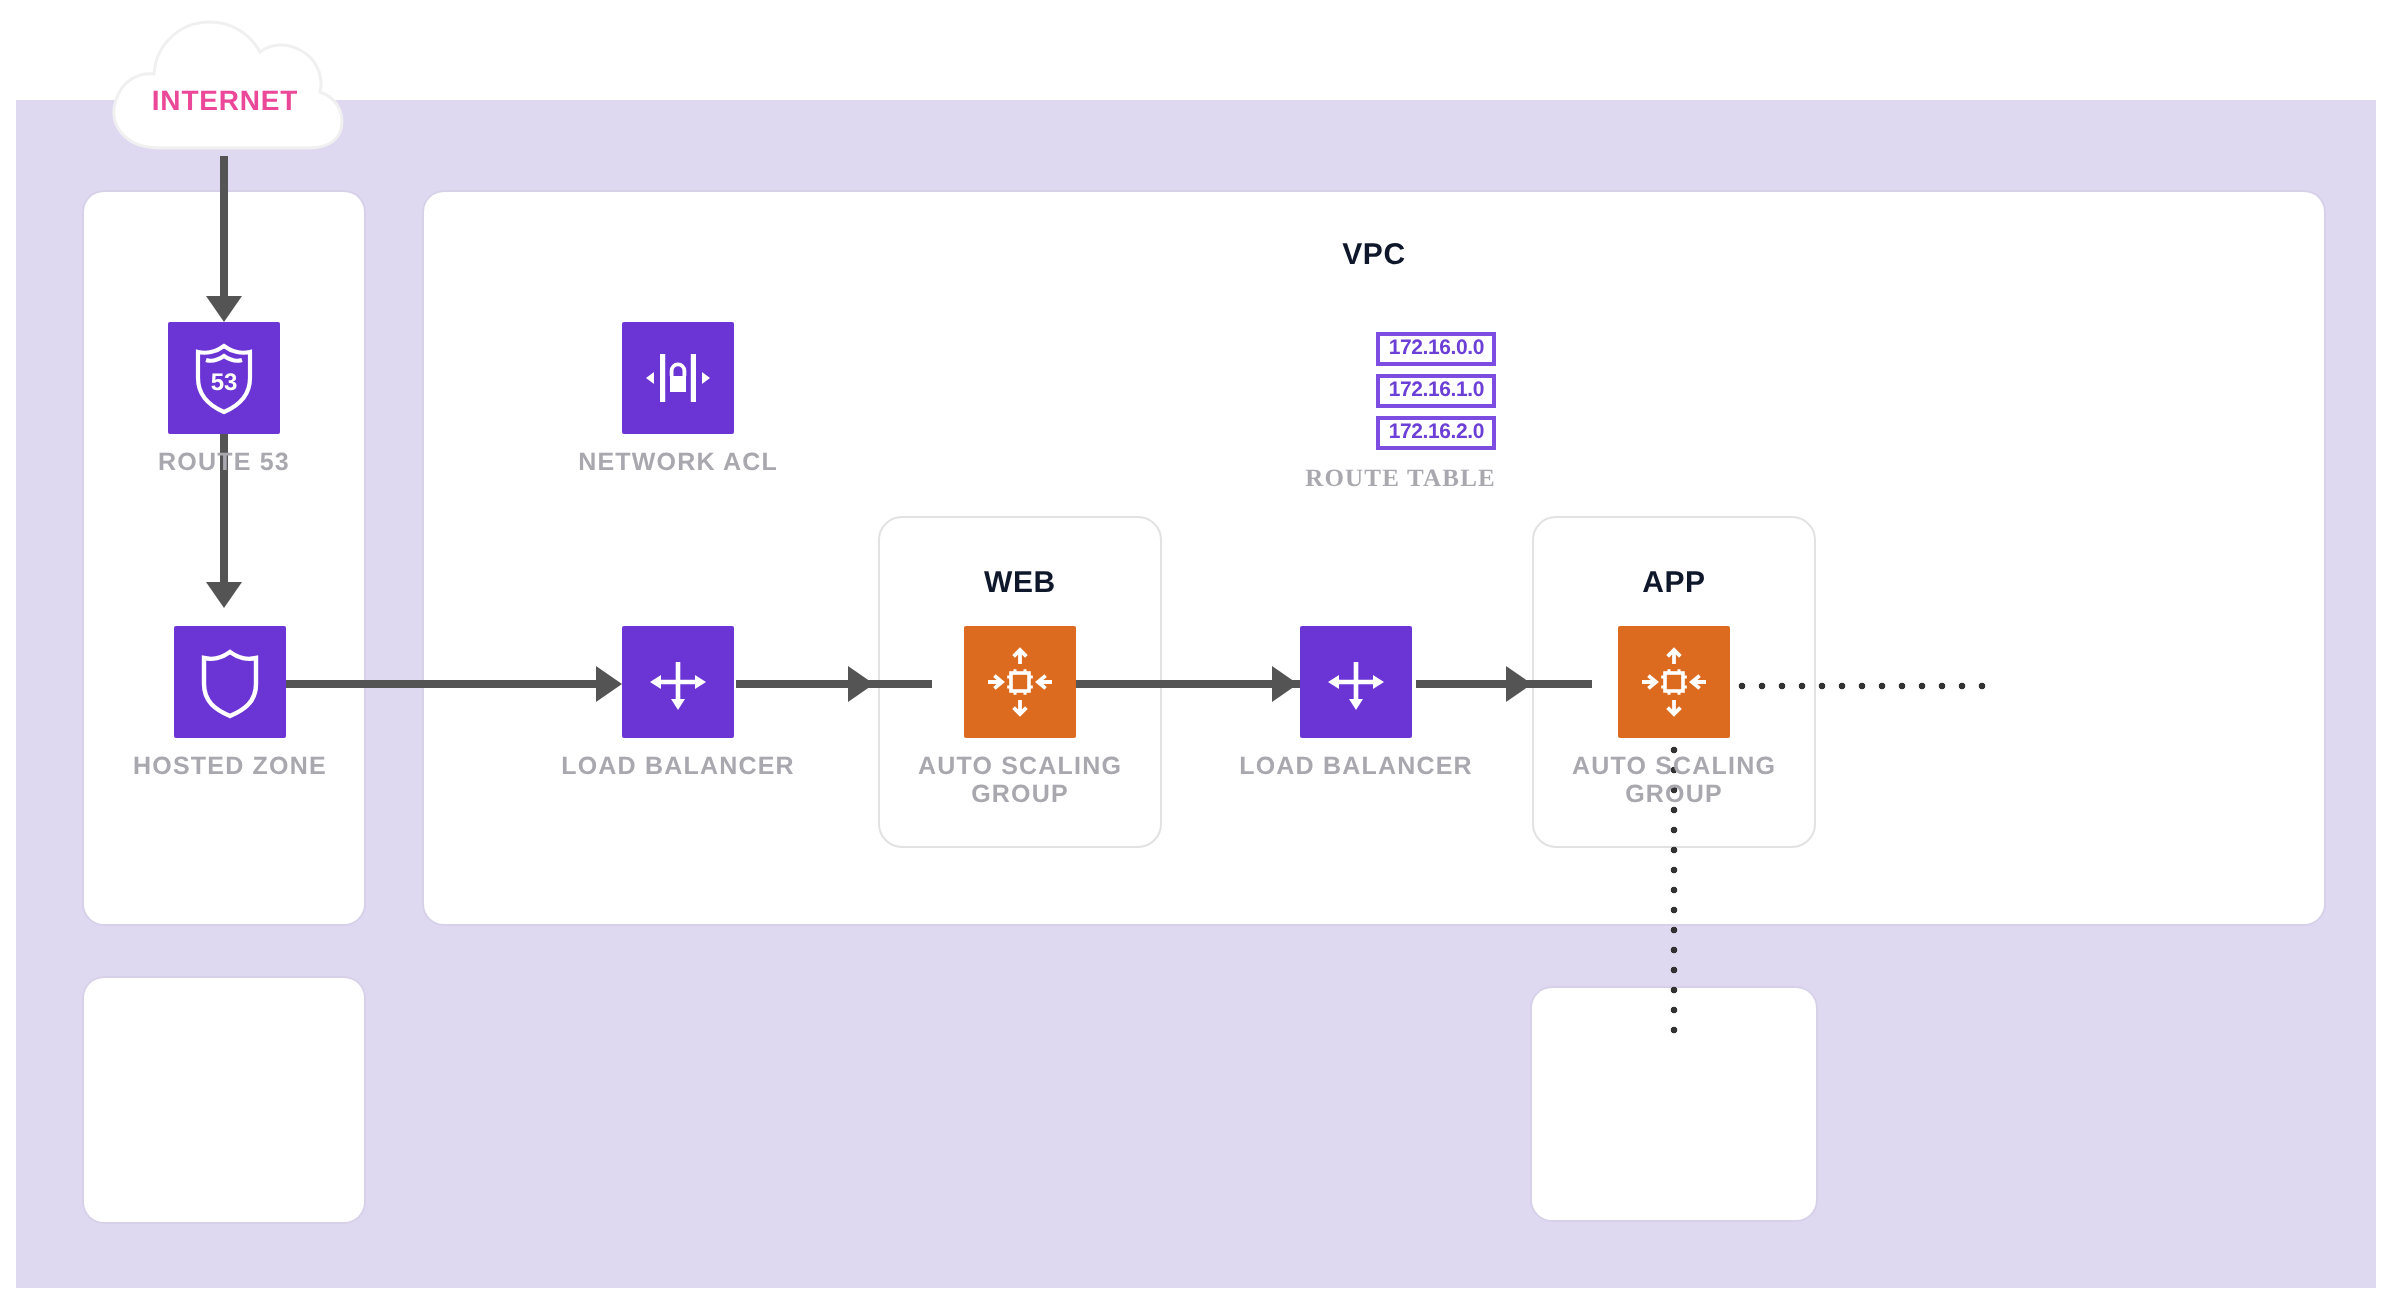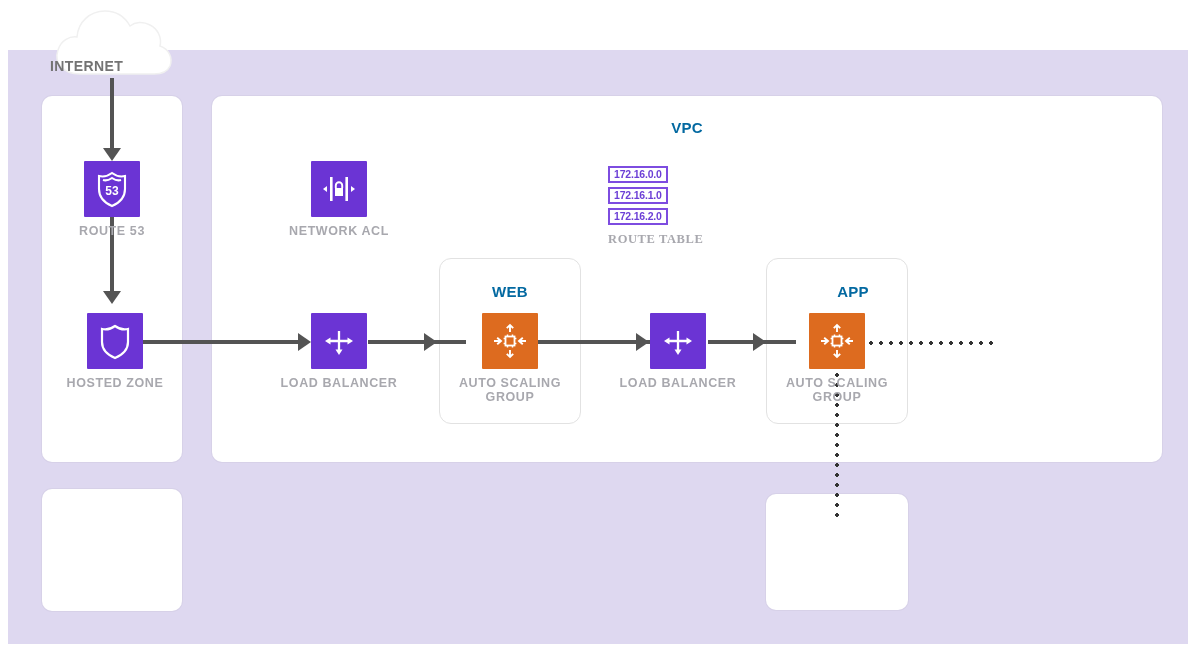--- a/index.html
+++ b/index.html
@@ -32,21 +32,21 @@
     border: 1.5px solid #e2e2e2;
     border-radius: 12px;
     box-sizing: border-box;
   }
   .box-title {
     position: absolute;
     width: 100%;
     text-align: center;
     font-size: 15px;
     font-weight: bold;
-    color: #0369a1;
+    color: #0f172a;
     letter-spacing: 0.3px;
   }
   
   .node {
     position: absolute;
     width: 120px;
     text-align: center;
   }
   .icon-sq {
     width: 56px;
@@ -68,24 +68,25 @@
   }
   
   .cloud {
     position: absolute;
     width: 125px;
     height: 78px;
   }
   .cloud-text {
     position: absolute;
     width: 100%;
-    top: 56px;
+    top: 40px;
+    text-align: center;
     font-size: 14px;
     font-weight: bold;
-    color: #737373;
+    color: #ec4899;
     letter-spacing: 0.4px;
   }
   
   .conn {
     position: absolute;
     background: #545454;
   }
   .conn-h { height: 4px; }
   .conn-v { width: 4px; }
   .arrow-r {
@@ -113,21 +114,21 @@
     position: absolute;
     width: 4px;
     background-image: radial-gradient(circle, #333 1.6px, transparent 1.8px);
     background-size: 4px 10px;
     background-repeat: repeat-y;
   }
   
   .rt-wrap {
     position: absolute;
     width: 140px;
-    text-align: left;
+    text-align: right;
   }
   .rt-row {
     display: inline-block;
     border: 2px solid #7d4ce0;
     color: #6c3fd6;
     font-size: 10.5px;
     font-weight: bold;
     padding: 0px 4px 1px 4px;
     margin-bottom: 2px;
     background: #fff;
@@ -146,21 +147,21 @@
 
   <div class="panel" style="left:42px; top:489px; width:140px; height:122px;"></div>
 
   <div class="panel" style="left:212px; top:96px; width:950px; height:366px;"></div>
   <div class="box-title" style="left:212px; top:119px; width:950px;">VPC</div>
 
   <div class="subnet-box" style="left:439px; top:258px; width:142px; height:166px;"></div>
   <div class="box-title" style="left:439px; top:283px; width:142px;">WEB</div>
 
   <div class="subnet-box" style="left:766px; top:258px; width:142px; height:166px;"></div>
-  <div class="box-title" style="left:766px; top:283px; width:142px;margin-left:16px;">APP</div>
+  <div class="box-title" style="left:766px; top:283px; width:142px;">APP</div>
 
   <div class="panel" style="left:766px; top:494px; width:142px; height:116px;"></div>
 
   <div class="conn conn-v" style="left:110px; top:78px; height:72px;"></div>
   <div class="arrow-d" style="left:103px; top:148px;"></div>
 
   <div class="conn conn-v" style="left:110px; top:215px; height:78px;"></div>
   <div class="arrow-d" style="left:103px; top:291px;"></div>
 
   <div class="conn conn-h" style="left:142px; top:340px; width:158px;"></div>

